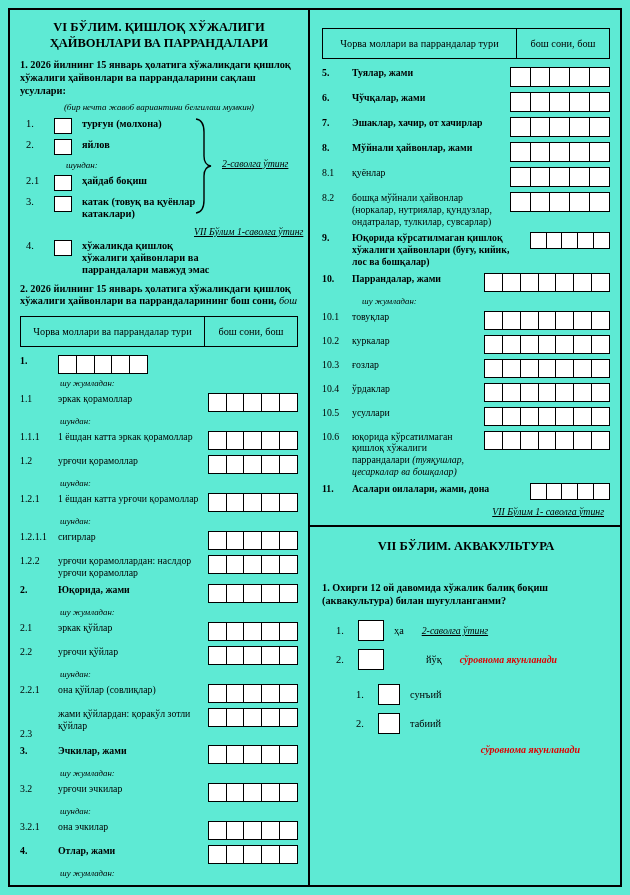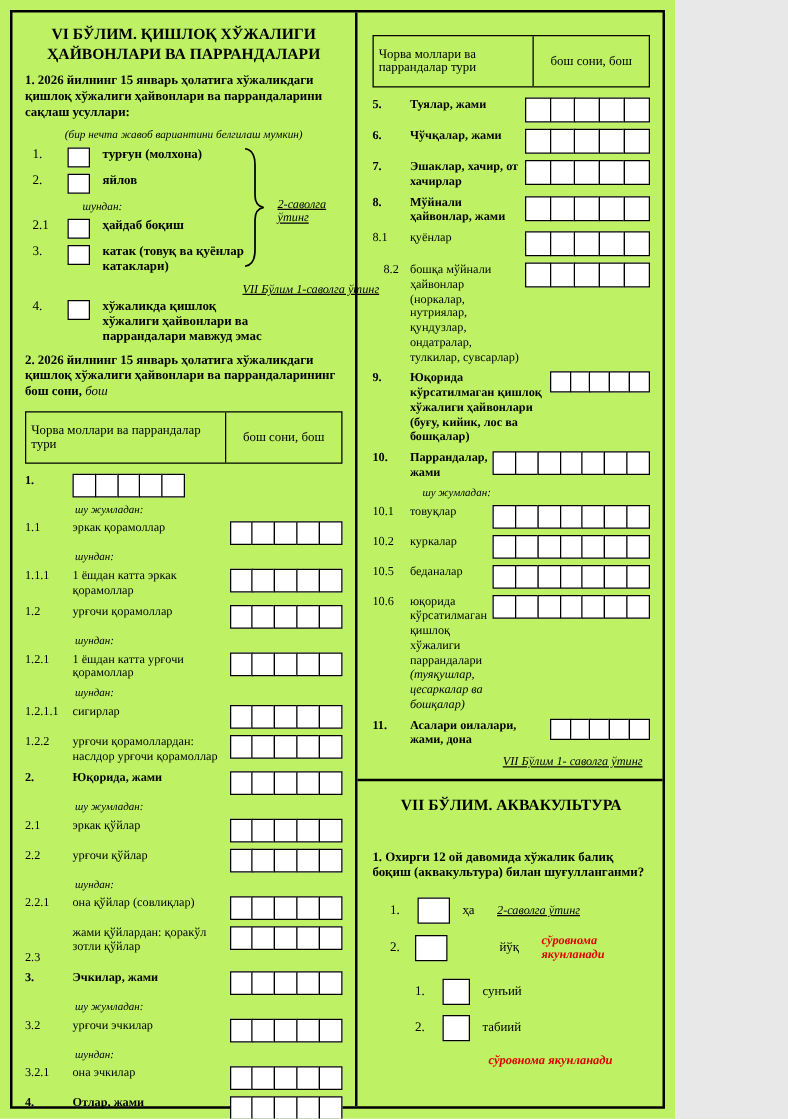--- a/index.html
+++ b/index.html
@@ -1,17 +1,17 @@
 <!DOCTYPE html>
 <html><head>
 <meta charset="utf-8">
 <style>
   html,body{margin:0;padding:0;background:#e8e8e8;}
-  .stage{position:relative;width:524px;height:895px;background:#bef264;overflow:hidden;
-         font-family:"Liberation Serif","DejaVu Serif",serif;color:#000;padding-left:16px;}
+  .stage{position:relative;width:630px;height:895px;background:#5eead4;overflow:hidden;
+         font-family:"Liberation Serif","DejaVu Serif",serif;color:#000;}
   .page{position:absolute;left:8px;top:8px;right:8px;bottom:8px;border:2px solid #000;display:flex;}
   .col{box-sizing:border-box;}
   .col.left{width:300px;border-right:2px solid #000;padding:8px 10px 6px 10px;}
   .col.right{flex:1;display:flex;flex-direction:column;}
   .right-top{border-bottom:2px solid #000;padding:10px 10px 4px 12px;}
   .sec7{padding:8px 10px 6px 12px;flex:1;}
 
   .title{font-weight:bold;text-align:center;font-size:12.5px;line-height:1.25;margin:2px 6px 8px 6px;}
   .qtext{font-weight:bold;font-size:10.3px;line-height:1.25;margin:6px 0 4px 0;}
   .hint{font-style:italic;font-size:9px;text-align:center;margin:2px 0 6px 0;}
@@ -24,21 +24,21 @@
   .opt .olbl{font-size:10.3px;font-weight:bold;line-height:1.2;max-width:132px;}
   .subl{font-style:italic;font-size:9px;margin:0 0 5px 40px;}
   .brace{position:absolute;left:168px;top:0;}
   .goto{font-style:italic;font-size:9.8px;text-decoration:underline;}
   .goto-q2{position:absolute;left:196px;top:40px;}
   .goto-s7{position:absolute;left:168px;top:108px;width:130px;line-height:1.25;}
   .opts-gap{height:14px;}
 
   
   .thead{display:flex;border:1.4px solid #000;margin:8px 0 8px 0;}
-  .thead .th1{flex:1;border-right:1.4px solid #000;font-size:10.3px;padding:9px 4px;}
+  .thead .th1{flex:1;border-right:1.4px solid #000;text-align:center;font-size:10.3px;padding:9px 4px;}
   .thead .th2{width:88px;text-align:center;font-size:10.3px;padding:9px 2px;display:flex;align-items:center;justify-content:center;}
 
   
   .trow{display:flex;align-items:flex-start;margin-bottom:5px;}
   .trow.bold .rlbl, .trow.bold .rnum{font-weight:bold;}
   .rnum{width:36px;flex:none;font-size:9.8px;line-height:1.2;}
   .rlbl{flex:1;font-size:9.8px;line-height:1.2;padding-right:4px;}
   .rlbl .inote{font-style:italic;font-weight:normal;}
   .boxes{display:flex;flex:none;margin-top:0;}
   .cell{width:17px;height:17px;border:1.2px solid #000;margin-left:-1.2px;background:#fff;}
@@ -360,21 +360,21 @@
               <span class="rlbl">қуёнлар</span>
               <span class="boxes big">
                 <span class="cell"></span>
                 <span class="cell"></span>
                 <span class="cell"></span>
                 <span class="cell"></span>
                 <span class="cell"></span>
               </span>
             </div>
             <div class="trow">
-              <span class="rnum" style="width: 30px; text-align: center;">8.2</span>
+              <span class="rnum" style="width: 30px;">8.2</span>
               <span class="rlbl">бошқа мўйнали ҳайвонлар (норкалар, нутриялар, қундузлар, ондатралар, тулкилар, сувсарлар)</span>
               <span class="boxes big">
                 <span class="cell"></span>
                 <span class="cell"></span>
                 <span class="cell"></span>
                 <span class="cell"></span>
                 <span class="cell"></span>
               </span>
             </div>
             <div class="trow bold">
@@ -422,22 +422,48 @@
                 <span class="cell"></span>
                 <span class="cell"></span>
                 <span class="cell"></span>
                 <span class="cell"></span>
                 <span class="cell"></span>
                 <span class="cell"></span>
                 <span class="cell"></span>
               </span>
             </div>
             <div class="trow">
+              <span class="rnum" style="width: 30px;">10.3</span>
+              <span class="rlbl">ғозлар</span>
+              <span class="boxes">
+                <span class="cell"></span>
+                <span class="cell"></span>
+                <span class="cell"></span>
+                <span class="cell"></span>
+                <span class="cell"></span>
+                <span class="cell"></span>
+                <span class="cell"></span>
+              </span>
+            </div>
+            <div class="trow">
+              <span class="rnum" style="width: 30px;">10.4</span>
+              <span class="rlbl">ўрдаклар</span>
+              <span class="boxes">
+                <span class="cell"></span>
+                <span class="cell"></span>
+                <span class="cell"></span>
+                <span class="cell"></span>
+                <span class="cell"></span>
+                <span class="cell"></span>
+                <span class="cell"></span>
+              </span>
+            </div>
+            <div class="trow">
               <span class="rnum" style="width: 30px;">10.5</span>
-              <span class="rlbl">беданалар</span>
+              <span class="rlbl">усуллари</span>
               <span class="boxes">
                 <span class="cell"></span>
                 <span class="cell"></span>
                 <span class="cell"></span>
                 <span class="cell"></span>
                 <span class="cell"></span>
                 <span class="cell"></span>
                 <span class="cell"></span>
               </span>
             </div>

